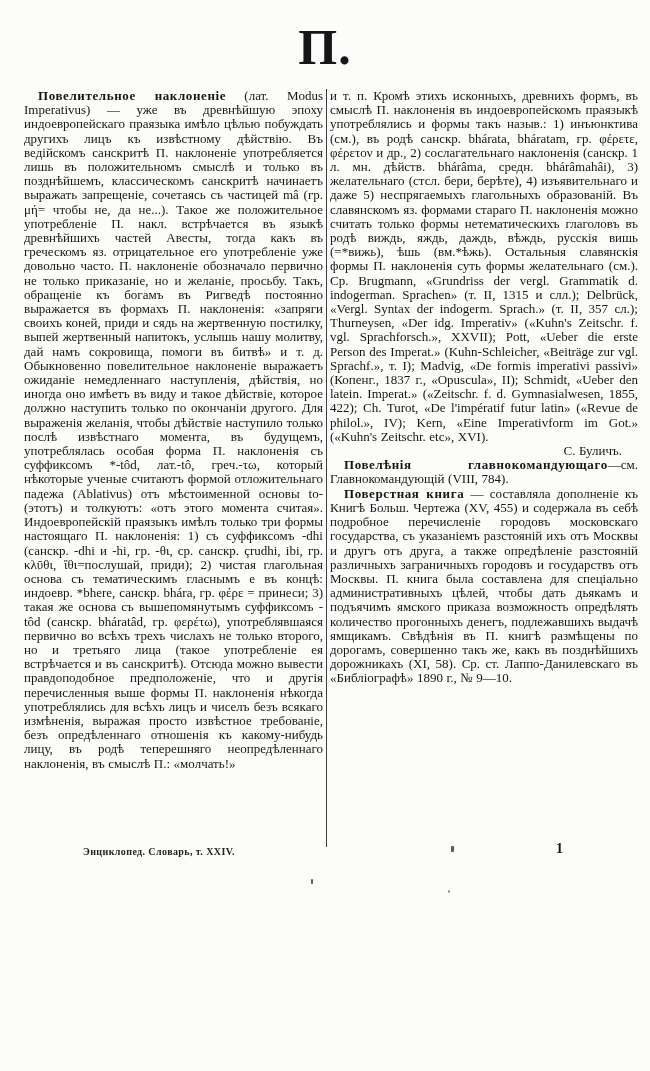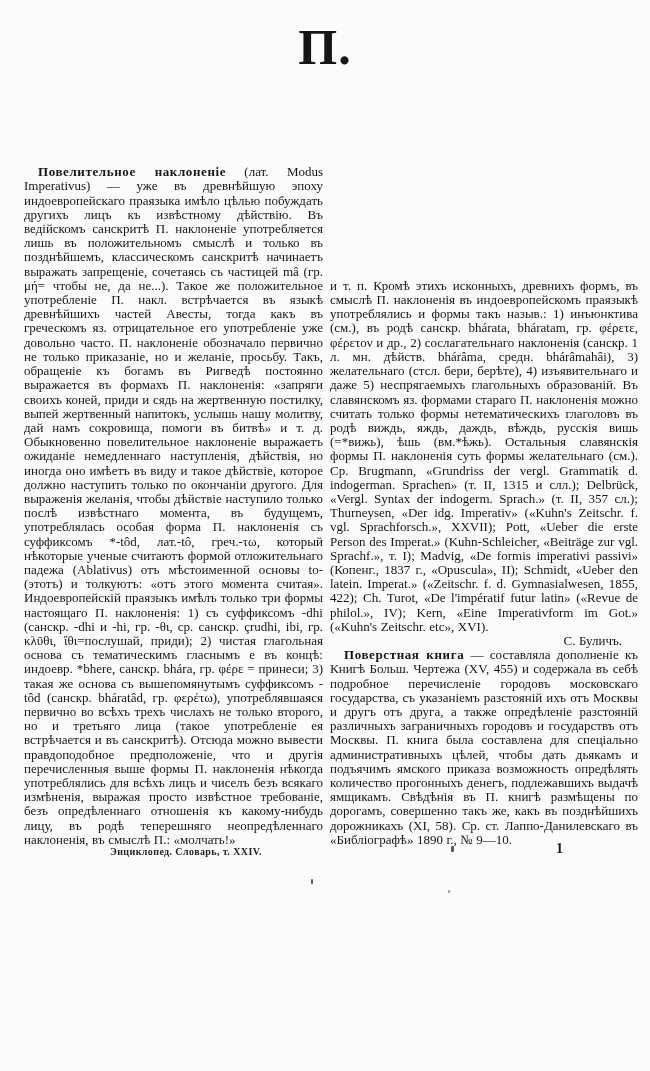--- a/index.html
+++ b/index.html
@@ -25,21 +25,20 @@
     letter-spacing: 1px;
   }
   .columns {
     position: absolute;
     top: 89px;
     left: 24px;
     width: 614px;
     height: 758px;
     display: flex;
     overflow: hidden;
-    align-items: flex-end;
   }
   .col-left { width: 299px; }
   .col-divider {
     width: 1px;
     background: #3c3c3c;
     margin: 0 3px;
     flex: 0 0 auto;
   }
   .col-right { flex: 1; }
   .columns p {
@@ -59,21 +58,20 @@
     padding-right: 16px;
   }
   .footer-imprint {
     position: absolute;
     top: 846px;
     left: 83px;
     font-size: 10px;
     font-weight: 700;
     letter-spacing: 0.4px;
     color: #222;
-    margin-left: 27px;
   }
   .page-number {
     position: absolute;
     top: 841px;
     left: 556px;
     font-size: 14px;
     font-weight: 700;
   }
   .speck {
     position: absolute;
@@ -97,20 +95,21 @@
       <p class="indent"><b class="headword">Повелительное наклоненіе</b><span> (лат. Modus Imperativus) — уже въ древнѣйшую эпоху индоевропейскаго праязыка имѣло цѣлью побуждать другихъ лицъ къ извѣстному дѣйствію. Въ ведійскомъ санскритѣ П. наклоненіе употребляется лишь въ положительномъ смыслѣ и только въ позднѣйшемъ, классическомъ санскритѣ начинаетъ выражать запрещеніе, сочетаясь съ частицей mâ (гр. μή= чтобы не, да не...). Такое же положительное употребленіе П. накл. встрѣчается въ языкѣ древнѣйшихъ частей Авесты, тогда какъ въ греческомъ яз. отрицательное его употребленіе уже довольно часто. П. наклоненіе обозначало первично не только приказаніе, но и желаніе, просьбу. Такъ, обращеніе къ богамъ въ Ригведѣ постоянно выражается въ формахъ П. наклоненія: «запряги своихъ коней, приди и сядь на жертвенную постилку, выпей жертвенный напитокъ, услышь нашу молитву, дай намъ сокровища, помоги въ битвѣ» и т. д. Обыкновенно повелительное наклоненіе выражаетъ ожиданіе немедленнаго наступленія, дѣйствія, но иногда оно имѣетъ въ виду и такое дѣйствіе, которое должно наступить только по окончаніи другого. Для выраженія желанія, чтобы дѣйствіе наступило только послѣ извѣстнаго момента, въ будущемъ, употреблялась особая форма П. наклоненія съ суффиксомъ *-tôd, лат.-tô, греч.-τω, который нѣкоторые ученые считаютъ формой отложительнаго падежа (Ablativus) отъ мѣстоименной основы to- (этотъ) и толкуютъ: «отъ этого момента считая». Индоевропейскій праязыкъ имѣлъ только три формы настоящаго П. наклоненія: 1) съ суффиксомъ -dhi (санскр. -dhi и -hi, гр. -θι, ср. санскр. çrudhi, ibi, гр. κλῦθι, ἴθι=послушай, приди); 2) чистая глагольная основа съ тематическимъ гласнымъ e въ концѣ: индоевр. *bhere, санскр. bhára, гр. φέρε = принеси; 3) такая же основа съ вышепомянутымъ суффиксомъ -tôd (санскр. bháratâd, гр. φερέτω), употреблявшаяся первично во всѣхъ трехъ числахъ не только второго, но и третьяго лица (такое употребленіе ея встрѣчается и въ санскритѣ). Отсюда можно вывести правдоподобное предположеніе, что и другія перечисленныя выше формы П. наклоненія нѣкогда употреблялись для всѣхъ лицъ и чиселъ безъ всякаго измѣненія, выражая просто извѣстное требованіе, безъ опредѣленнаго отношенія къ какому-нибудь лицу, въ родѣ теперешняго неопредѣленнаго наклоненія, въ смыслѣ П.: «молчать!»</span></p>
     </div>
 
     <div class="col-divider"></div>
 
     <div class="col-right">
       <p>и т. п. Кромѣ этихъ исконныхъ, древнихъ формъ, въ смыслѣ П. наклоненія въ индоевропейскомъ праязыкѣ употреблялись и формы такъ назыв.: 1) инъюнктива (см.), въ родѣ санскр. bhárata, bháratam, гр. φέρετε, φέρετον и др., 2) сослагательнаго наклоненія (санскр. 1 л. мн. дѣйств. bhárâma, средн. bhárâmahâi), 3) желательнаго (стсл. бери, берѣте), 4) изъявительнаго и даже 5) неспрягаемыхъ глагольныхъ образованій. Въ славянскомъ яз. формами стараго П. наклоненія можно считать только формы нетематическихъ глаголовъ въ родѣ виждь, яждь, даждь, вѣждь, русскія вишь (=*вижь), ѣшь (вм.*ѣжь). Остальныя славянскія формы П. наклоненія суть формы желательнаго (см.). Ср. Brugmann, «Grundriss der vergl. Grammatik d. indogerman. Sprachen» (т. II, 1315 и слл.); Delbrück, «Vergl. Syntax der indogerm. Sprach.» (т. II, 357 сл.); Thurneysen, «Der idg. Imperativ» («Kuhn's Zeitschr. f. vgl. Sprachforsch.», XXVII); Pott, «Ueber die erste Person des Imperat.» (Kuhn-Schleicher, «Beiträge zur vgl. Sprachf.», т. I); Madvig, «De formis imperativi passivi» (Копенг., 1837 г., «Opuscula», II); Schmidt, «Ueber den latein. Imperat.» («Zeitschr. f. d. Gymnasialwesen, 1855, 422); Ch. Turot, «De l'impératif futur latin» («Revue de philol.», IV); Kern, «Eine Imperativform im Got.» («Kuhn's Zeitschr. etc», XVI).</p>
       <p class="signature">С. Буличъ.</p>
 
 
+      <p class="indent"><b class="headword">Повелѣнія главнокомандующаго</b><span>—см. Главнокомандующій (VIII, 784).</span></p>
 
       <p class="indent"><b class="headword">Поверстная книга</b><span> — составляла дополненіе къ Книгѣ Больш. Чертежа (XV, 455) и содержала въ себѣ подробное перечисленіе городовъ московскаго государства, съ указаніемъ разстояній ихъ отъ Москвы и другъ отъ друга, а также опредѣленіе разстояній различныхъ заграничныхъ городовъ и государствъ отъ Москвы. П. книга была составлена для спеціально административныхъ цѣлей, чтобы дать дьякамъ и подъячимъ ямского приказа возможность опредѣлять количество прогонныхъ денегъ, подлежавшихъ выдачѣ ямщикамъ. Свѣдѣнія въ П. книгѣ размѣщены по дорогамъ, совершенно такъ же, какъ въ позднѣйшихъ дорожникахъ (XI, 58). Ср. ст. Лаппо-Данилевскаго въ «Библіографѣ» 1890 г., № 9—10.</span></p>
 
     </div>
 
   </div>
 
   <div class="footer-imprint">Энциклопед. Словарь, т. XXIV.</div>
 
   <div class="page-number">1</div>

